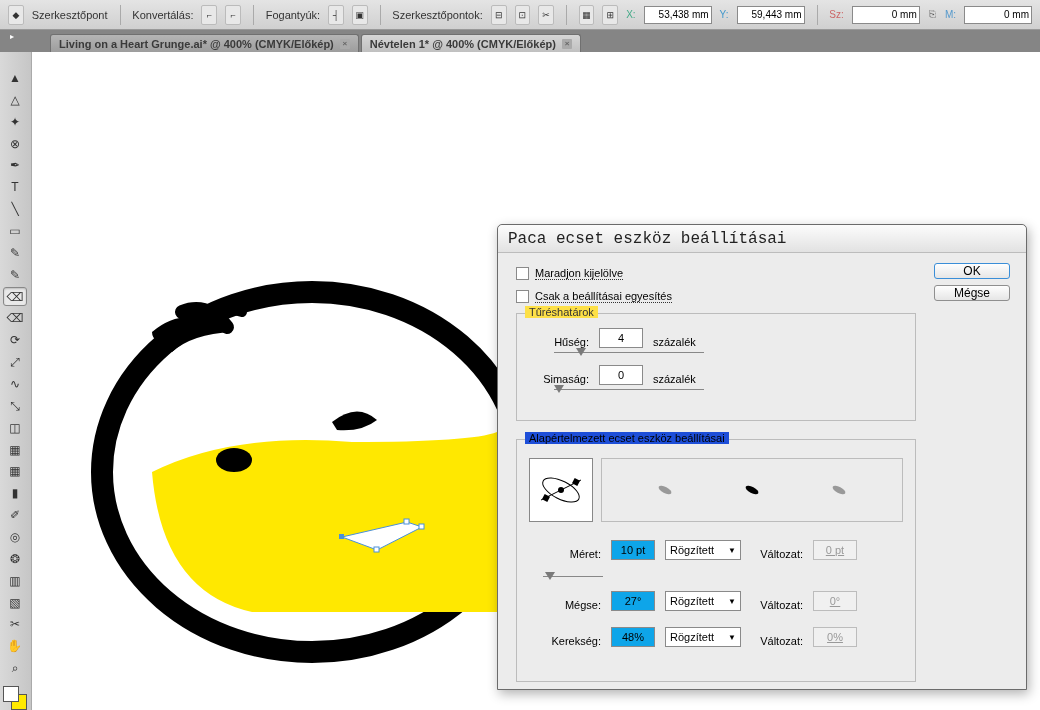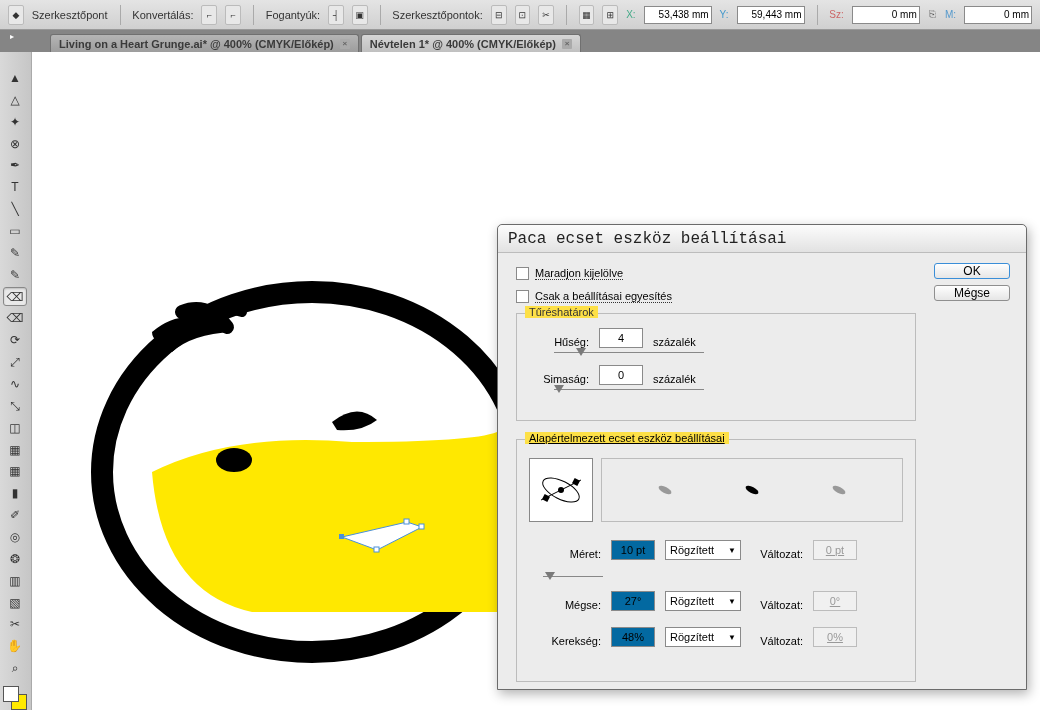--- a/index.html
+++ b/index.html
@@ -50,29 +50,29 @@
 .fieldset { border: 1px solid #bcbcbc; padding: 14px 12px 18px 12px; margin-top: 4px; position: relative; }
 .fieldset .legend { position: absolute; top: -8px; left: 8px; background: #fde047; padding: 0 4px; color: #333; }
 .param-row { display: flex; align-items: flex-end; gap: 10px; margin-bottom: 2px; }
 .param-label { width: 60px; text-align: right; }
 .param-input { width: 44px; height: 20px; background: #fff; border: 1px solid #8a8a8a; text-align: center; }
 .param-unit { width: 60px; }
 .slider-track { width: 150px; height: 1px; background: #888; margin: 4px 0 12px 25px; position: relative; }
 .slider-thumb { position:absolute; top:-4px; width:0; height:0; border-left:5px solid transparent; border-right:5px solid transparent; border-top:8px solid #7a7a7a; }
 
 .fieldset2 { border: 1px solid #bcbcbc; padding: 18px 12px 18px 12px; margin-top: 18px; position: relative; }
-.fieldset2 .legend { position: absolute; top: -8px; left: 8px; background: #fde047; padding: 0 4px; text-decoration: underline; }
+.fieldset2 .legend { position: absolute; top: -8px; left: 8px; background: #1d4ed8; padding: 0 4px; }
 
 .preview-row { display:flex; gap:8px; margin-bottom:18px; }
 .preview-box { width:64px; height:64px; background:#fff; border:1px solid #888; display:flex; align-items:center; justify-content:center; }
 .preview-dots { flex:1; border:1px solid #bcbcbc; display:flex; align-items:center; justify-content:space-around; padding:0 20px; }
 
 .ctrl-row { display:flex; align-items:flex-end; gap:10px; margin-bottom:16px; }
 .ctrl-label { width:72px; text-align:right; }
-.ctrl-input { width:44px; height:20px; background:#0369a1; border:1px solid #8a8a8a; text-align:center; }
+.ctrl-input { width:44px; height:20px; background:#0ea5e9; border:1px solid #8a8a8a; text-align:center; }
 .dropdown { width:76px; height:20px; background:#fff; border:1px solid #8a8a8a; display:flex; align-items:center; justify-content:space-between; padding:0 4px; }
 .dd-arrow { font-size:8px; }
 .ctrl-label2 { width:52px; text-align:right; }
 .ctrl-input-dis { width:44px; height:20px; background:#f0f0f0; border:1px solid #bcbcbc; color:#999; text-align:center;text-decoration:underline; }
 .mini-slider { width:60px; height:1px; background:#888; margin-left:14px; position:relative; }
 .mini-slider .slider-thumb{ left:2px; }
 </style>
 </head>
 <body>
 

